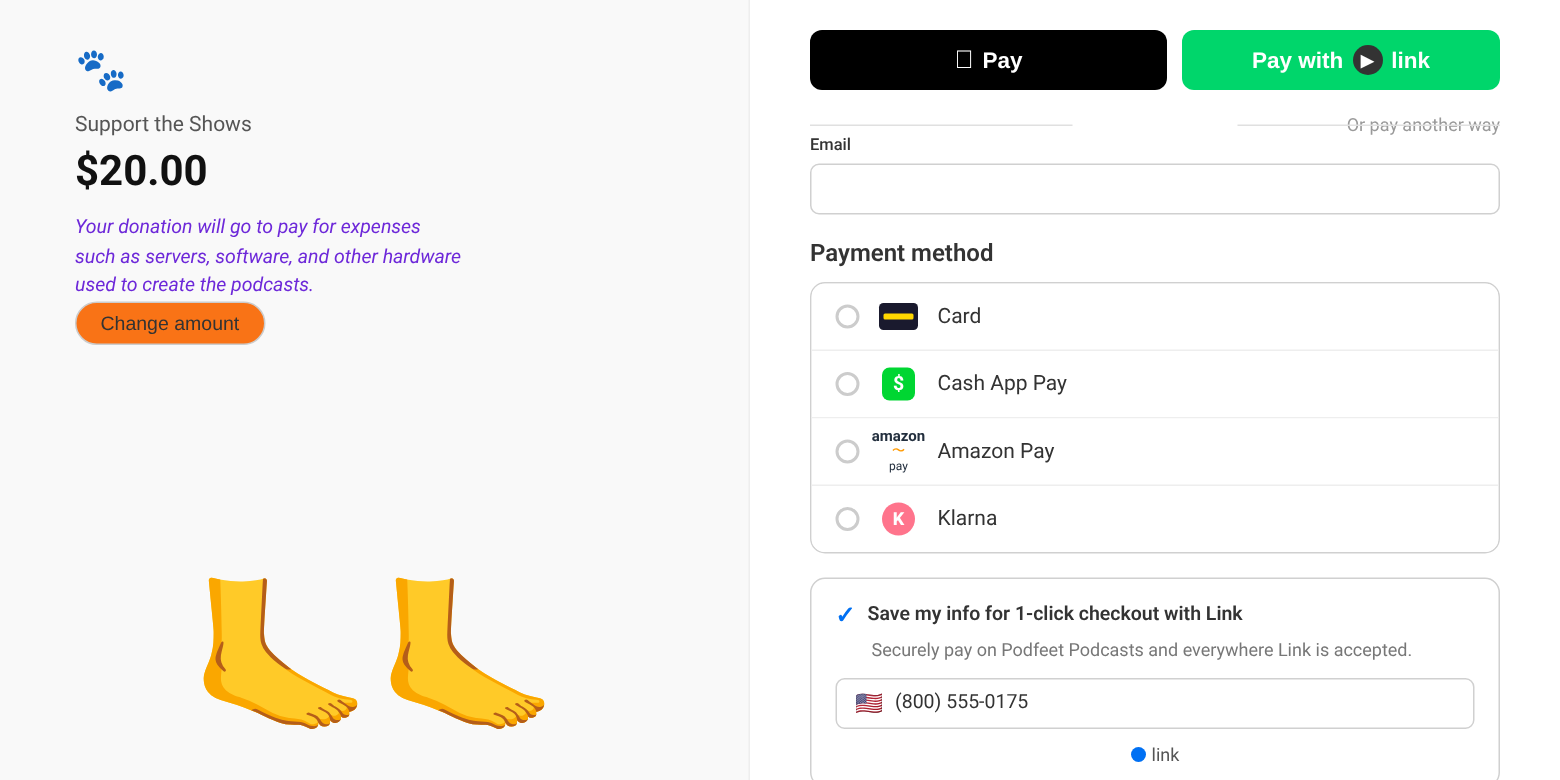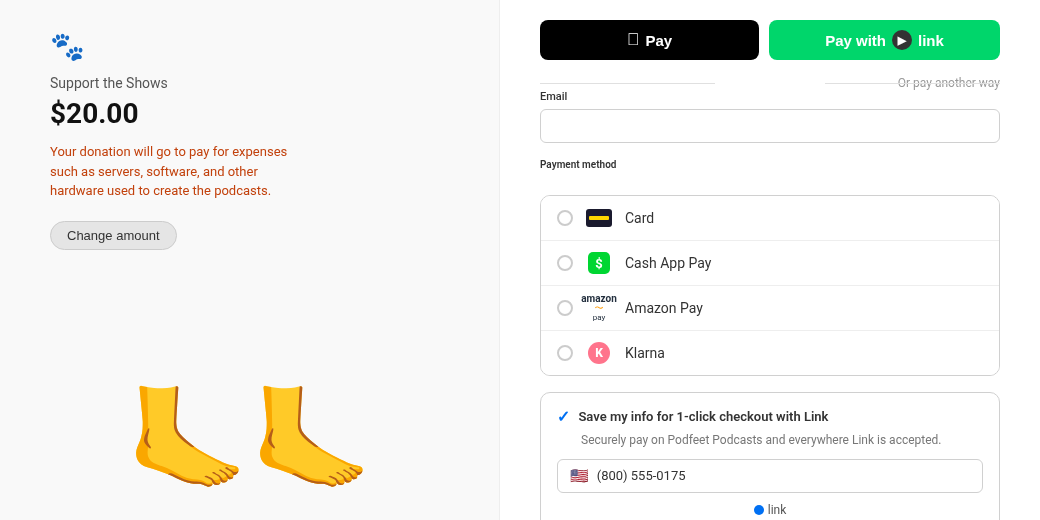--- a/index.html
+++ b/index.html
@@ -40,27 +40,27 @@
       margin-bottom: 6px;
     }
     .left-panel .amount {
       font-size: 28px;
       font-weight: 700;
       color: #111;
       margin-bottom: 12px;
     }
     .left-panel .description {
       font-size: 13px;
-      color: #c2410c;
+      color: #6d28d9;
       line-height: 1.5;
-      margin-bottom: 20px;
       max-width: 260px;
+      font-style: italic;
     }
     .change-amount-btn {
-      background: #e5e5e5;
+      background: #f97316;
       border: 1px solid #ccc;
       border-radius: 20px;
       padding: 6px 16px;
       font-size: 13px;
       cursor: pointer;
       color: #333;
     }
     .feet-emoji {
       position: absolute;
       bottom: 30px;
@@ -100,21 +100,21 @@
     }
     .apple-pay-btn .apple-icon {
       font-size: 17px;
     }
     .link-pay-btn {
       flex: 1;
       background: #00d66b;
       color: #fff;
       border: none;
       border-radius: 8px;
-      padding: 10px 26px;
+      padding: 10px 7px;
       font-size: 15px;
       font-weight: 700;
       cursor: pointer;
       display: flex;
       align-items: center;
       justify-content: center;
       gap: 6px;
     }
     .link-pay-btn .link-arrow {
       background: #333;
@@ -154,24 +154,24 @@
       border: 1px solid #d0d0d0;
       border-radius: 6px;
       padding: 8px 12px;
       font-size: 14px;
       margin-bottom: 16px;
       outline: none;
       color: #333;
     }
 
     .payment-method-label {
-      font-size: 10px;
+      font-size: 16px;
       font-weight: 600;
       color: #333;
-      margin-bottom: 25px;
+      margin-bottom: 10px;
     }
     .payment-options {
       border: 1px solid #d0d0d0;
       border-radius: 10px;
       overflow: hidden;
       margin-bottom: 16px;
     }
     .payment-option {
       display: flex;
       align-items: center;

